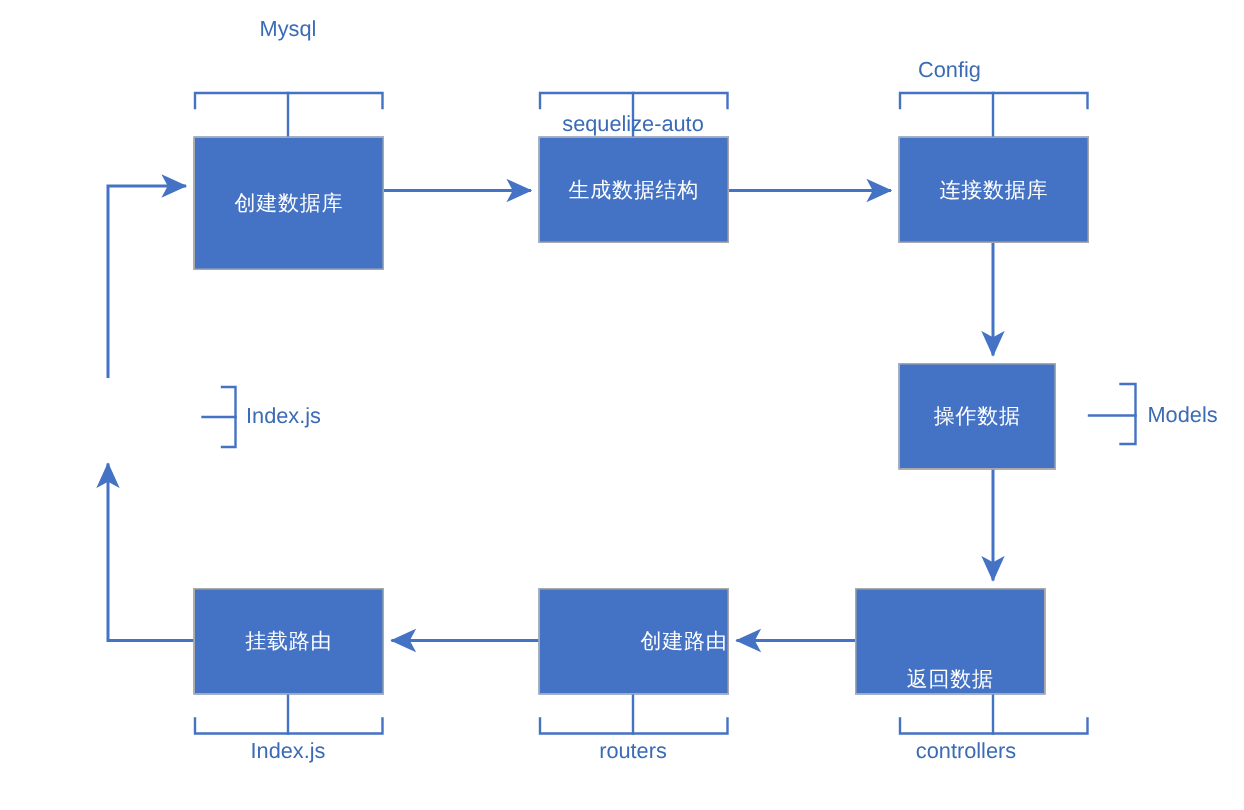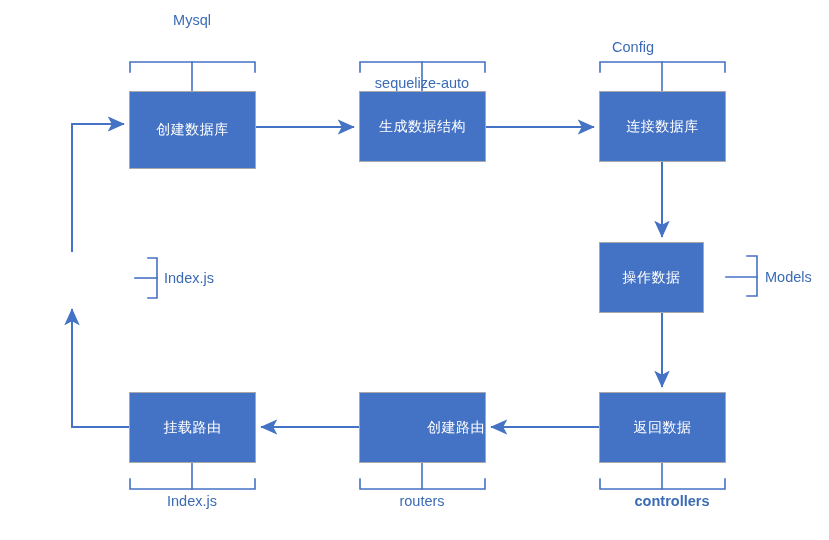--- a/index.html
+++ b/index.html
@@ -105,37 +105,37 @@
         <path d="M422,463 L422,489"></path>
       </g>
 
       <g>
         <path d="M600,489 L600,479 M600,489 L725,489 M725,489 L725,479"></path>
         <path d="M662,463 L662,489"></path>
       </g>
     </g>
   </svg>
 
-  <div class="node" style="left:129px;top:91px;width:127px;height:78px;">
+  <div class="node" style="left:129px;top:91px;width:127px;height:89px;">
     <span>创建数据库</span>
   </div>
 
   <div class="node" style="left:359px;top:91px;width:127px;height:71px;">
     <span>生成数据结构</span>
   </div>
 
   <div class="node" style="left:599px;top:91px;width:127px;height:71px;">
     <span>连接数据库</span>
   </div>
 
   <div class="node" style="left:599px;top:242px;width:105px;height:71px;">
     <span>操作数据</span>
   </div>
 
-  <div class="node" style="left:599px;top:392px;width:127px;height:71px;">
+  <div class="node" style="left:570px;top:392px;width:127px;height:71px;align-items:flex-end;">
     <span>返回数据</span>
   </div>
 
   <div class="node" style="left:359px;top:392px;width:127px;height:71px;justify-content:flex-end;">
     <span>创建路由</span>
   </div>
 
   <div class="node" style="left:129px;top:392px;width:127px;height:71px;">
     <span>挂载路由</span>
   </div>
@@ -162,17 +162,17 @@
   </div>
 
   <div class="caption center" style="left:192px;top:491px;">
     <div>Index.js</div>
   </div>
 
   <div class="caption center" style="left:422px;top:491px;">
     <div>routers</div>
   </div>
 
-  <div class="caption center" style="left:672px;top:491px;font-weight:bold;">
+  <div class="caption center" style="left:644px;top:491px;">
     <div>controllers</div>
   </div>
 
 </div>
 
 </body></html>

